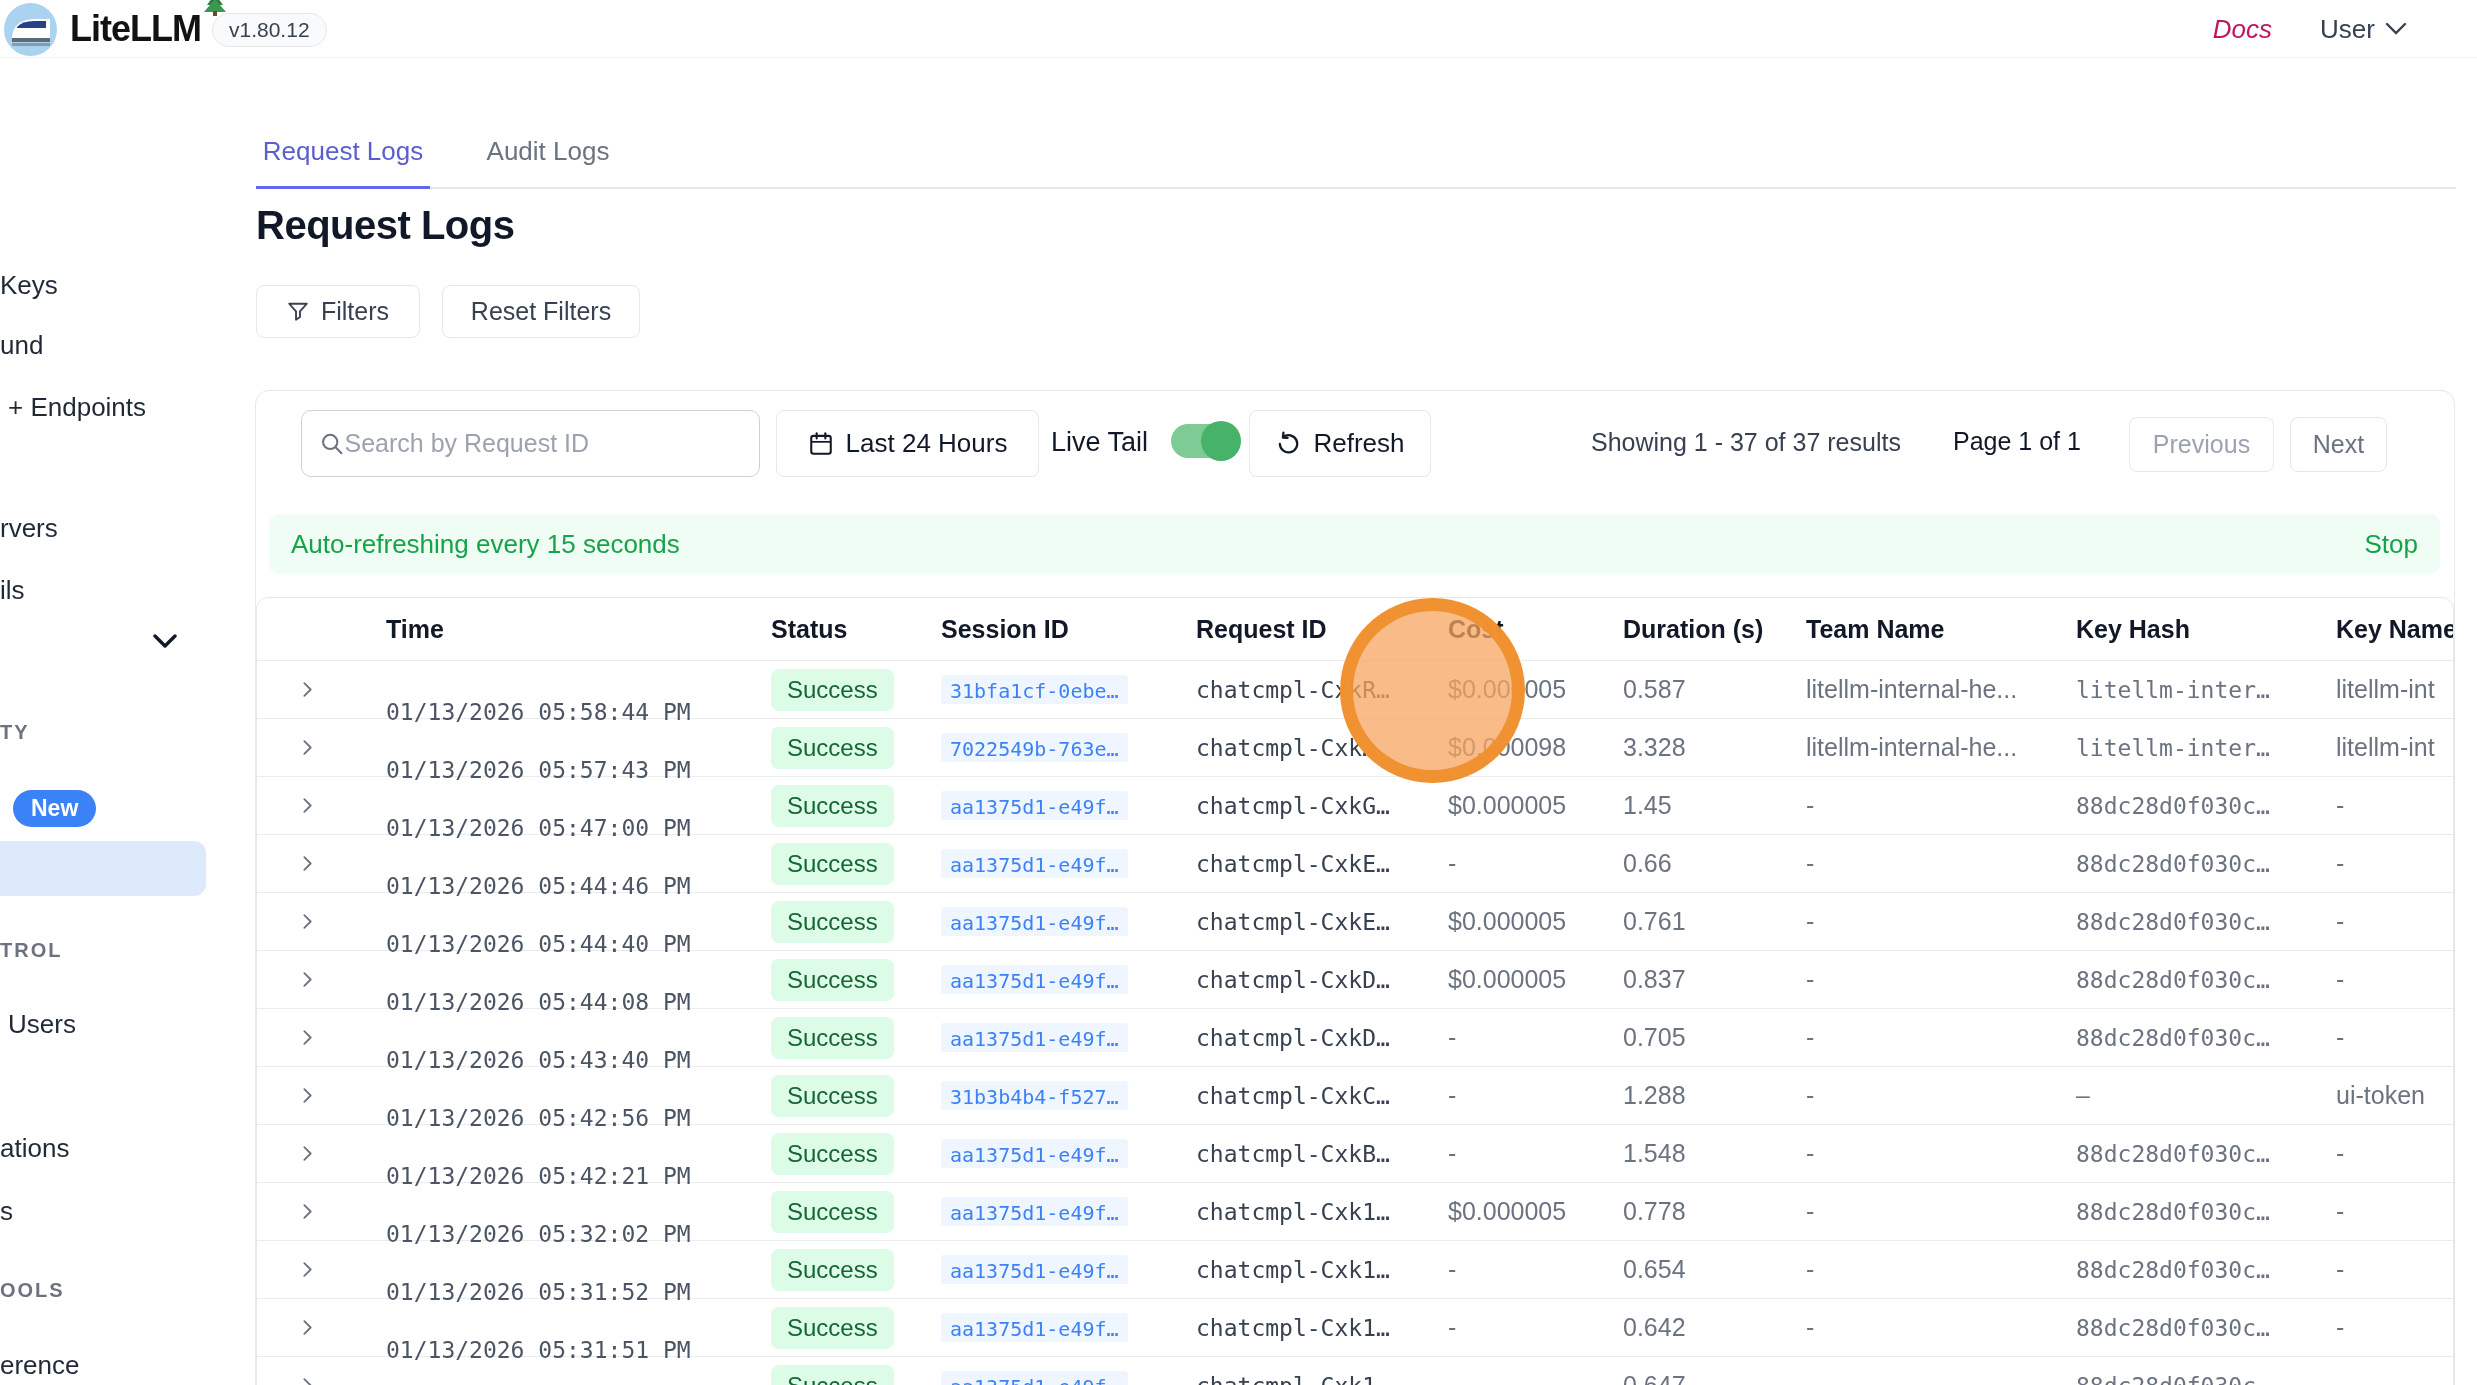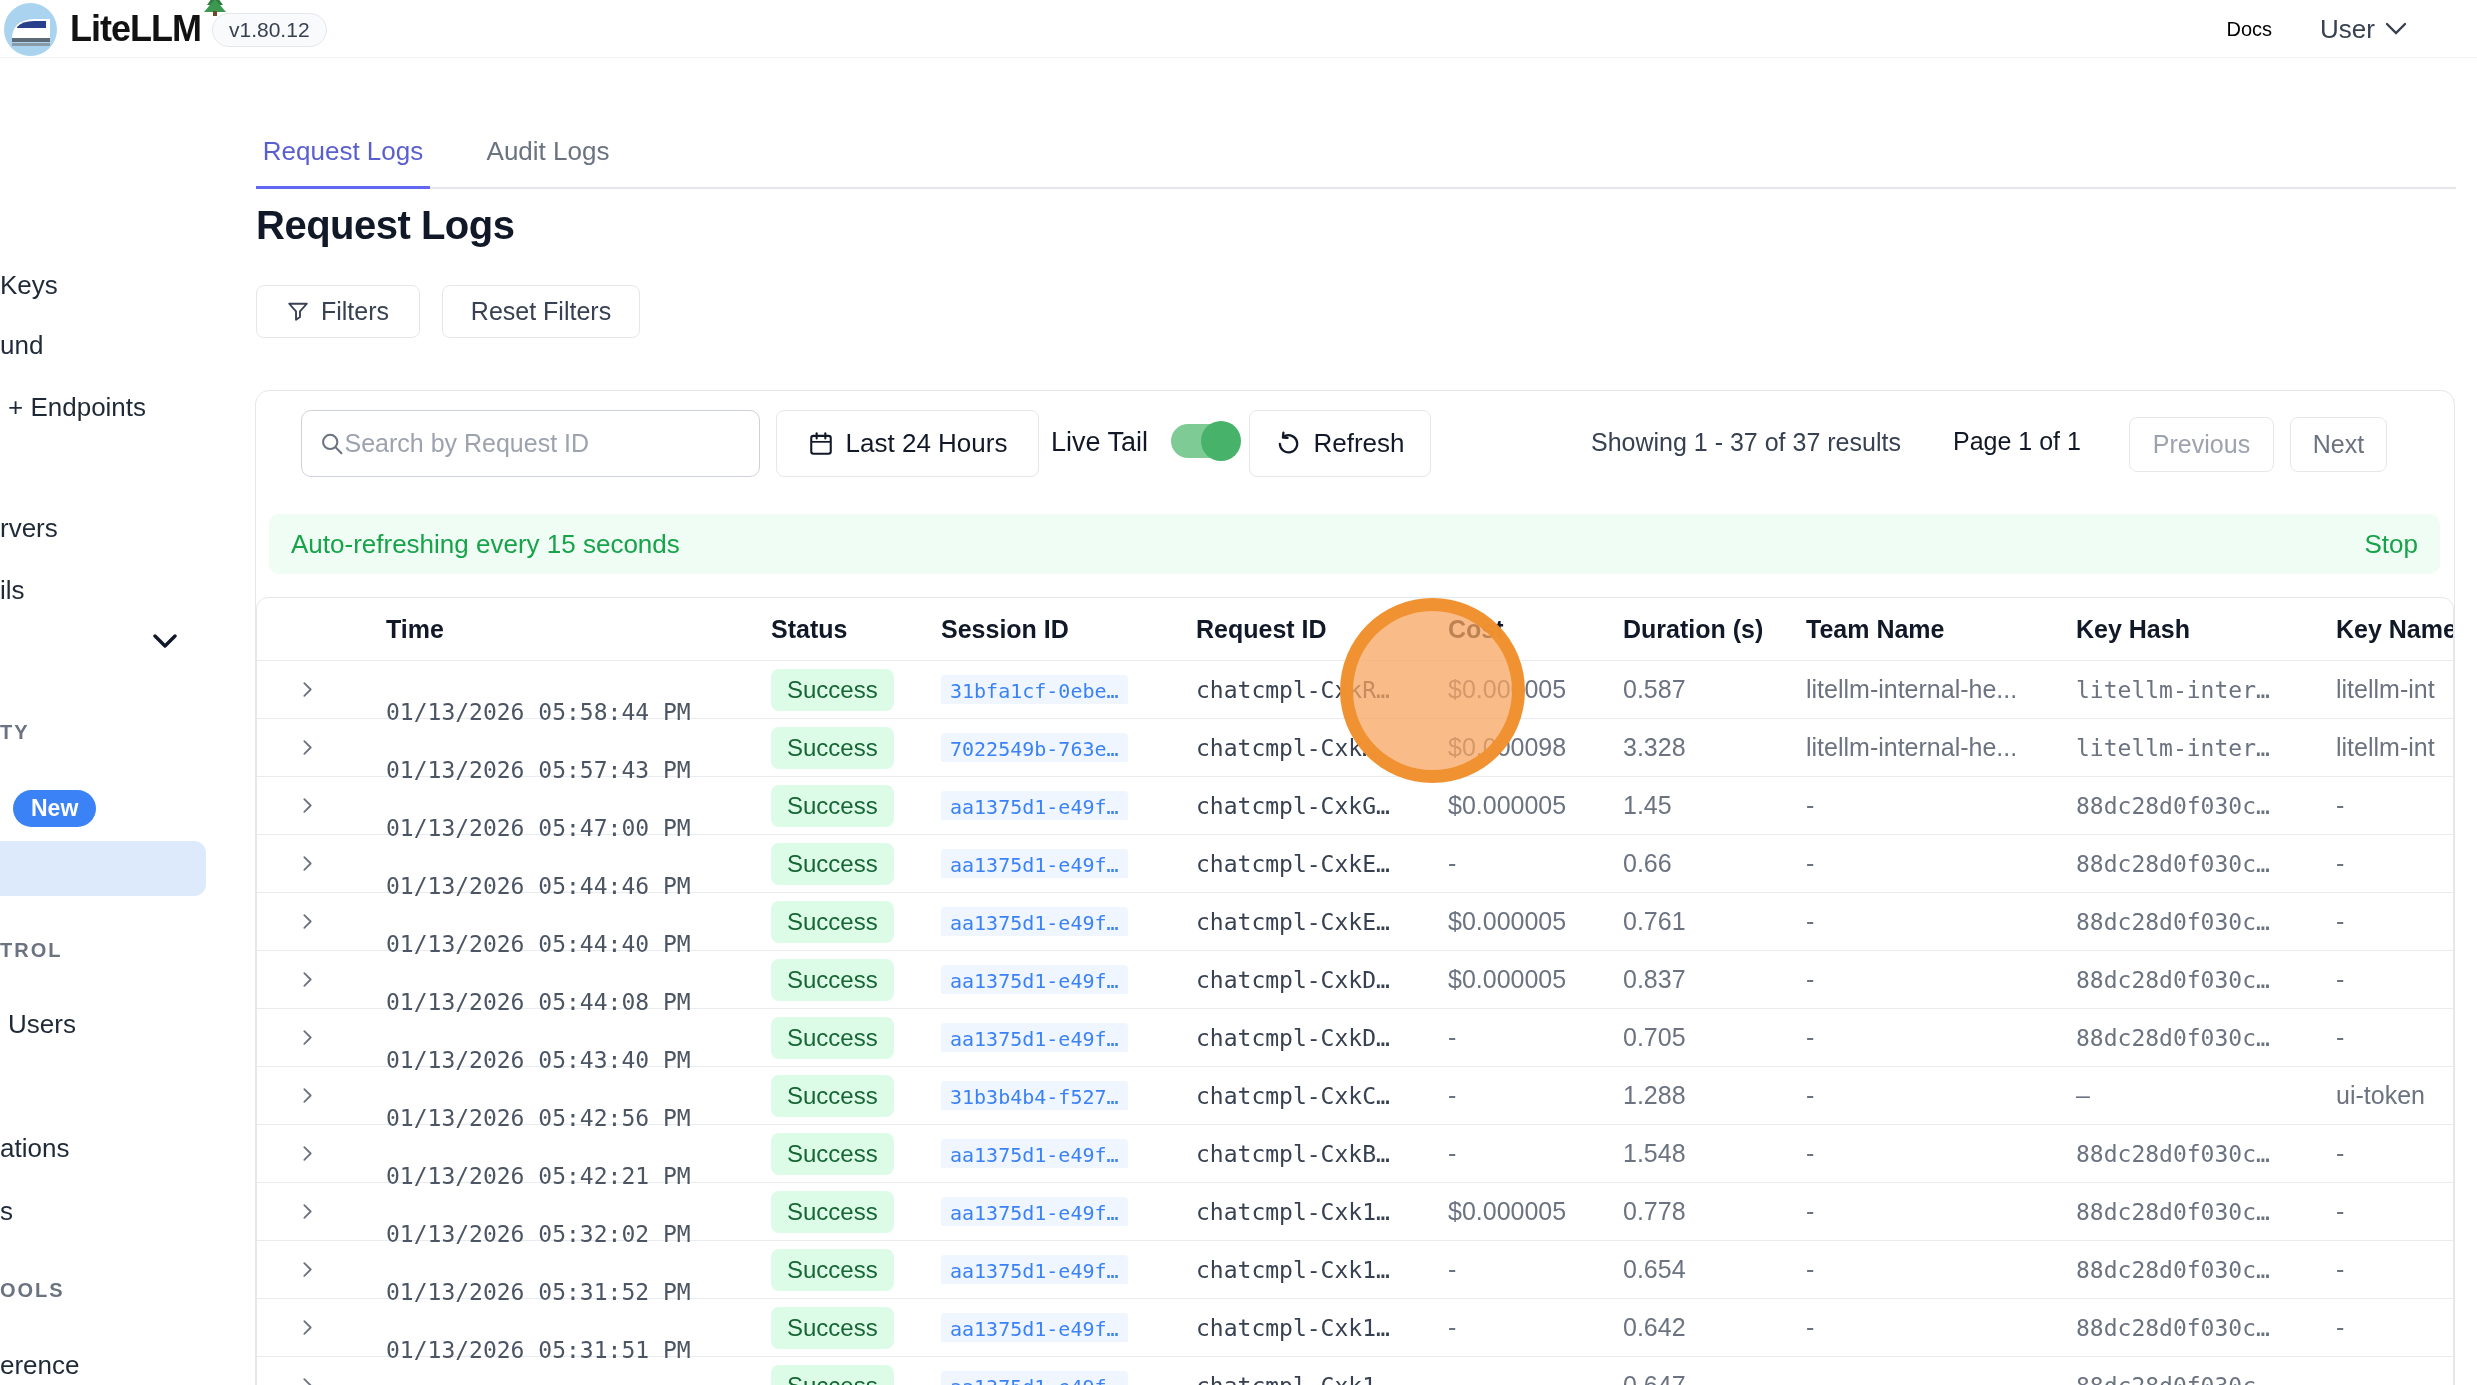--- a/index.html
+++ b/index.html
@@ -11,21 +11,21 @@
   .topnav { position:absolute; left:0; top:0; width:2477px; height:58px; background:#fff;
             border-bottom:1px solid #f1f2f4; z-index:20; }
   .logo-circle { position:absolute; left:4px; top:3px; width:53px; height:53px; border-radius:50%;
                  background:#a9d3ee; overflow:hidden; }
   .brand { position:absolute; left:70px; top:8px; font-size:36px; font-weight:800; color:#121212; letter-spacing:-1px; }
   .tree { position:absolute; left:203px; top:-6px; z-index:2; }
   .version-badge { position:absolute; left:212px; top:13px; height:34px; padding:0 16px; line-height:32px;
                    background:#f9fafb; border:1px solid #e5e7eb; border-radius:17px;
                    font-size:21px; color:#374151; }
   .nav-right { position:absolute; right:70px; top:0; height:58px; display:flex; align-items:center; gap:48px; }
-  .nav-link { font-size:20px; color:#000000; cursor:pointer; }
+  .nav-link { font-size:26px; color:#be185d; cursor:pointer;font-style:italic; }
   .user-menu { display:flex; align-items:center; gap:10px; font-size:26px; color:#374151; cursor:pointer; }
 
   
   .sidebar { position:absolute; left:0; top:58px; width:206px; height:1327px; background:#fff; z-index:10; }
   .si { position:absolute; left:0; font-size:26px; color:#1f2937; white-space:nowrap; cursor:pointer; }
   .si-section { position:absolute; left:0; font-size:20px; font-weight:700; color:#6b7280; letter-spacing:2px; }
   .si-chevron { position:absolute; left:152px; }
   .new-badge { position:absolute; left:13px; top:732px; height:37px; padding:0 18px; border-radius:19px;
                background:#3b82f6; color:#fff; font-size:23px; font-weight:700; line-height:37px; }
   .selected-pill { position:absolute; left:-14px; top:783px; width:220px; height:55px; background:#dceafb;

